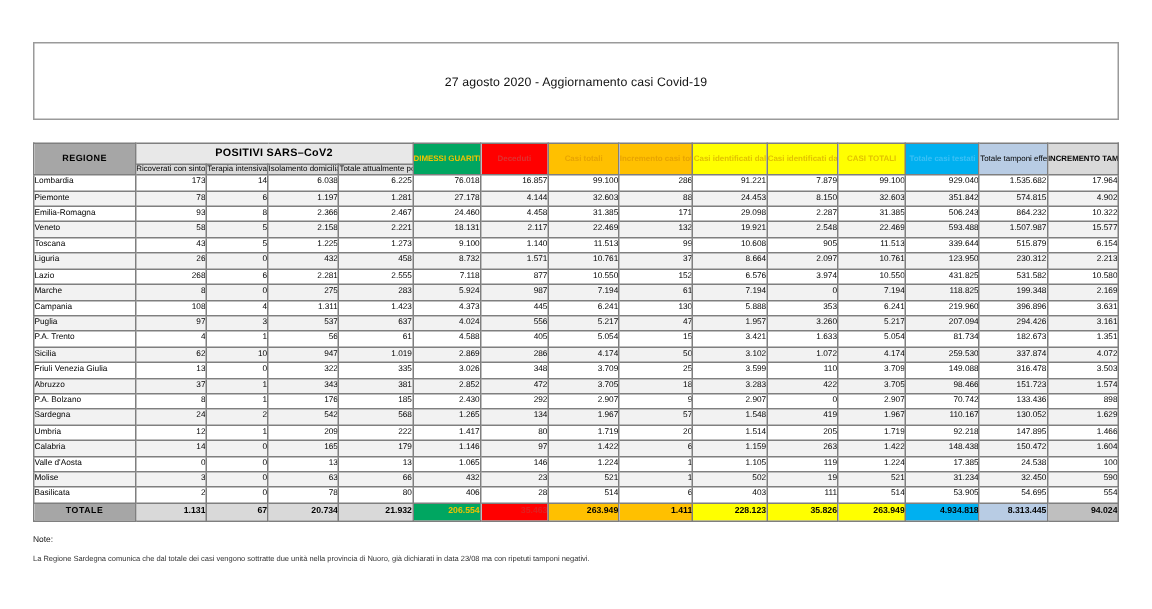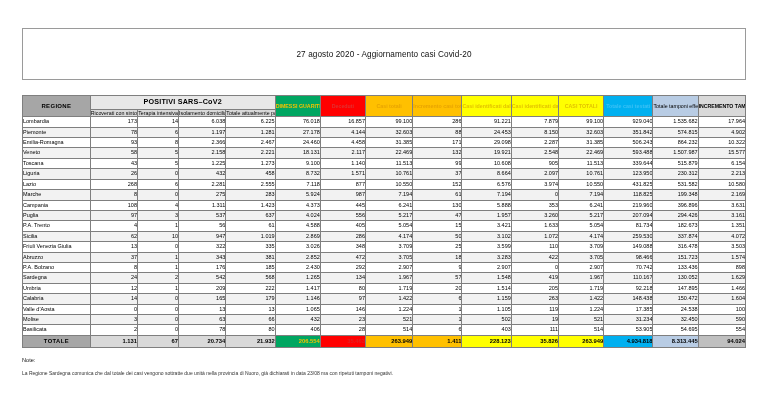--- a/index.html
+++ b/index.html
@@ -193,21 +193,21 @@
     color: #333;
     line-height: 1.3;
   }
 </style>
 </head>
 <body>
 
 <div class="page">
 
   <div class="title-box">
-    <div class="title-line1">27 agosto 2020 - Aggiornamento casi Covid-20</div>
+    <div class="title-line1">27 agosto 2020 - Aggiornamento casi Covid-19</div>
   </div>
 
   <div class="table-wrap">
     <table class="covid">
       <colgroup>
         <col style="width:66px">
         <col style="width:46px">
           <col style="width:40px">
           <col style="width:46px">
           <col style="width:48px">

